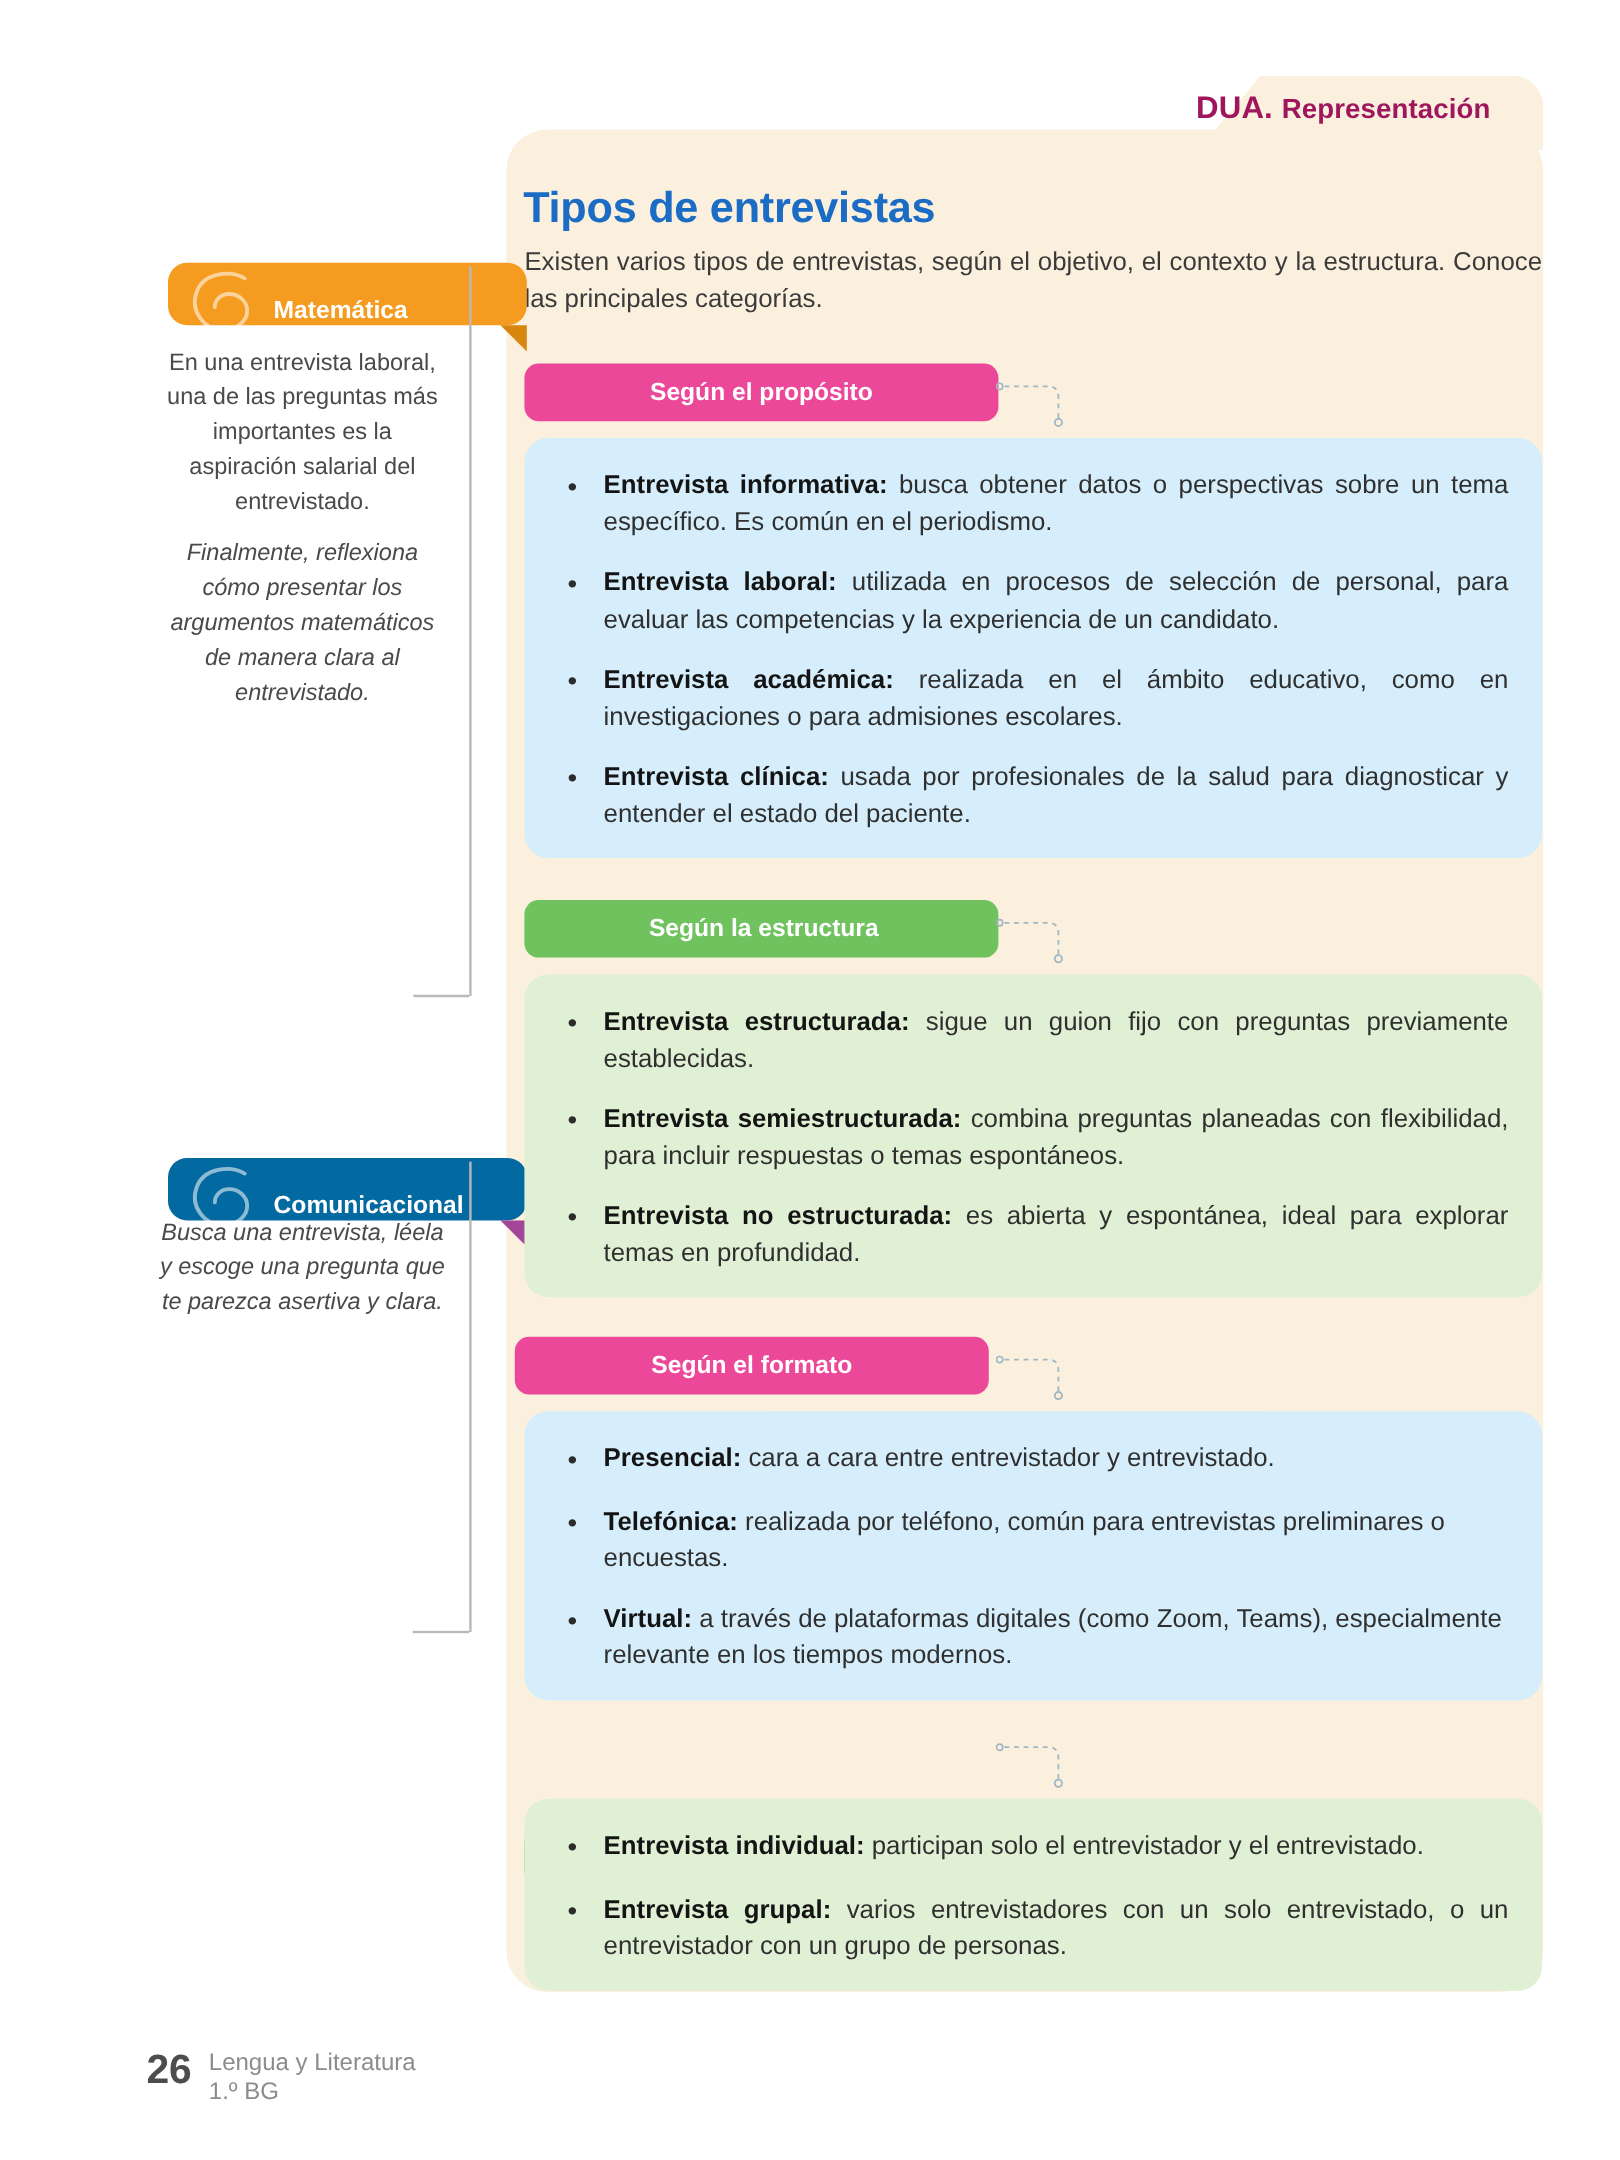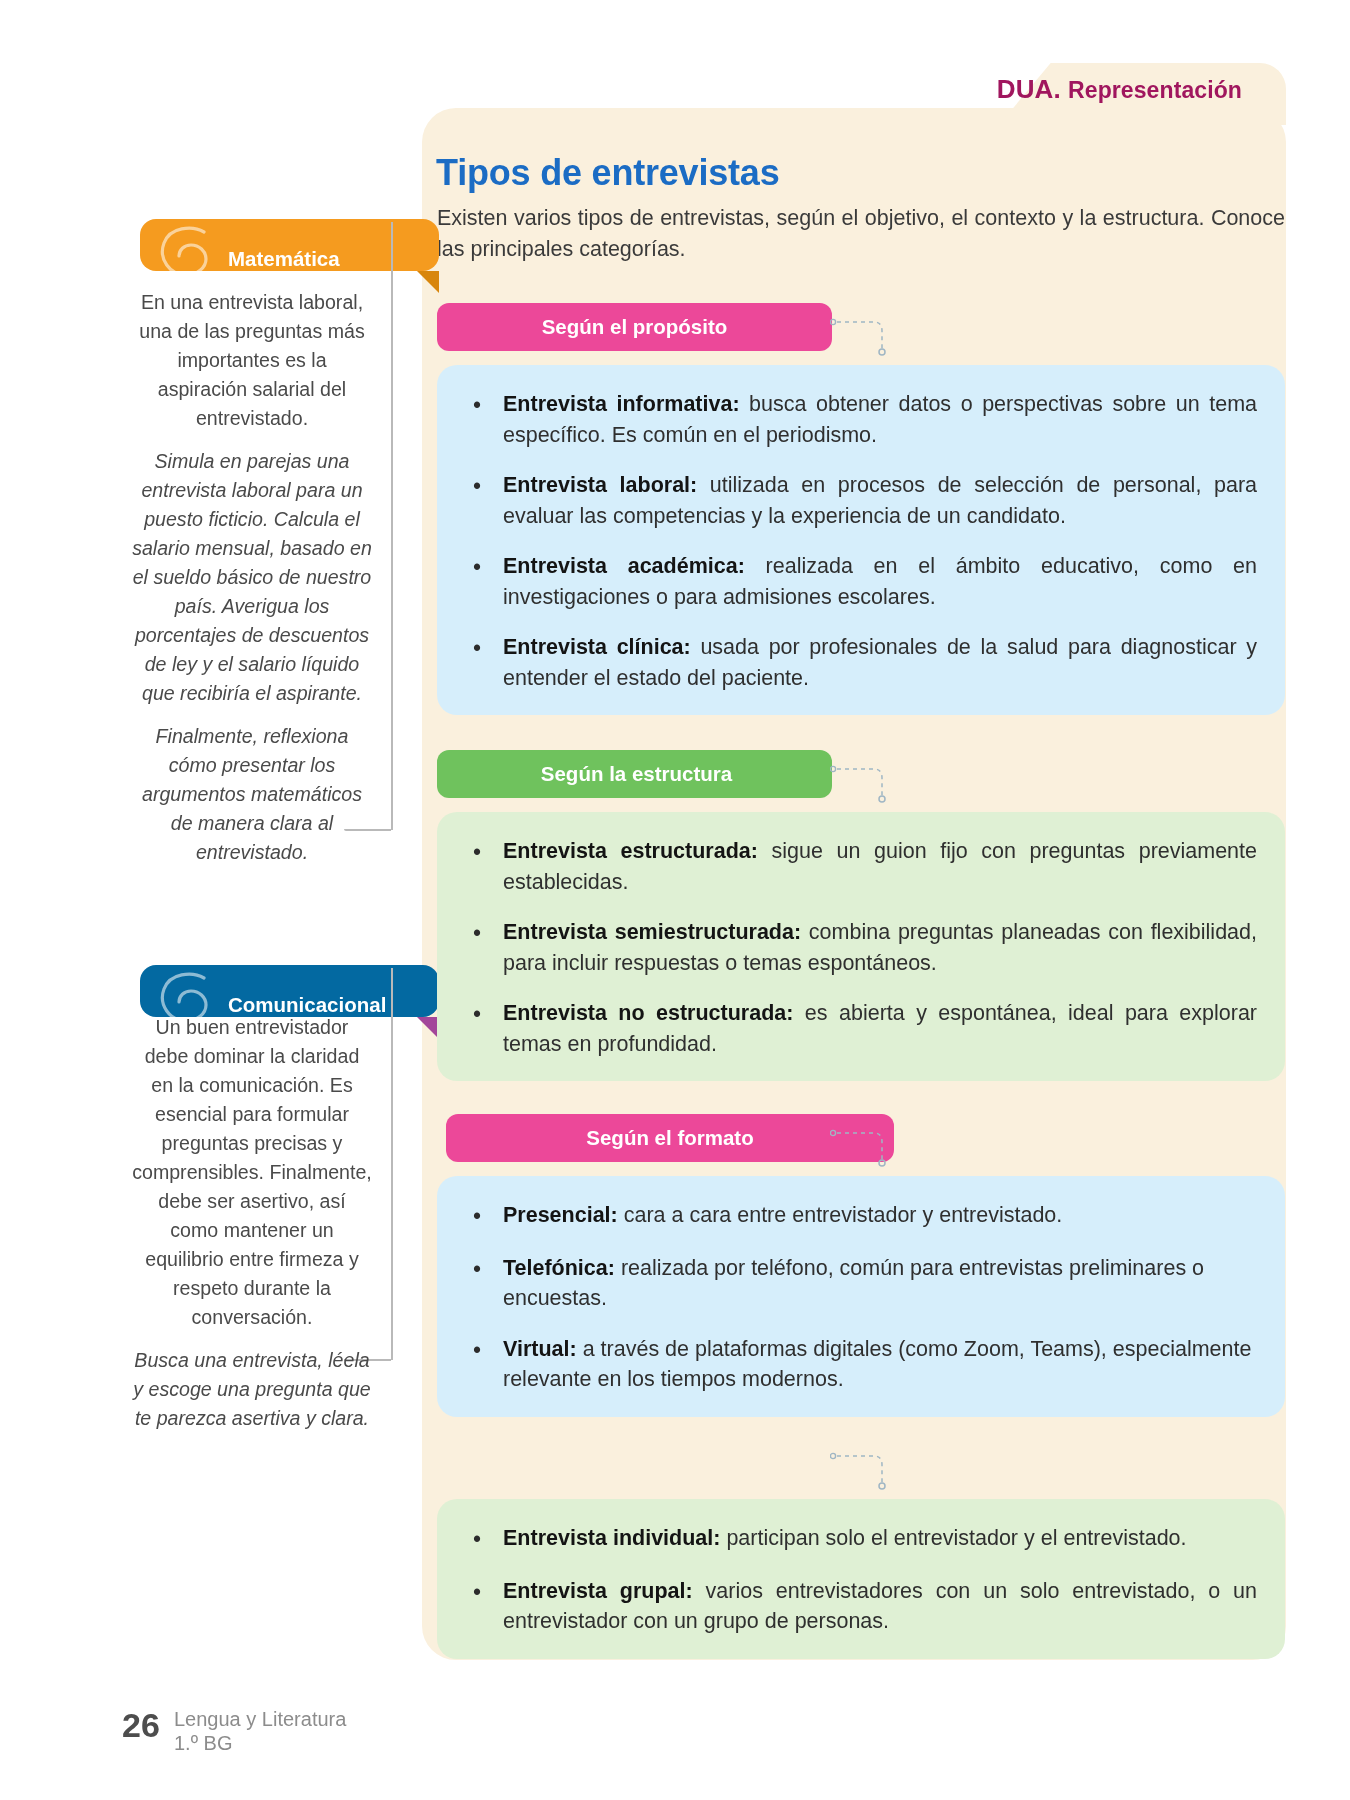--- a/index.html
+++ b/index.html
@@ -185,35 +185,33 @@
     <svg class="swirl" viewBox="0 0 62 56">
       <path d="M50 9 C38 2, 16 4, 10 20 C4 36, 16 52, 32 52 C44 52, 52 44, 52 36 C52 28, 45 22, 37 22 C30 22, 25 27, 25 33" fill="none" stroke="#ffffff" stroke-width="3.2" stroke-linecap="round"></path>
     </svg>
     <span class="tab-label">Matemática</span>
     <span class="tab-corner"></span>
   </div>
   <div class="side-rule m"></div>
   <div class="side-rule-foot m"></div>
   <div class="side-body m">
     <p>En una entrevista laboral, una de las preguntas más importantes es la aspiración salarial del entrevistado.</p>
-    <p class="it">Simula en parejas una entrevista laboral para un puesto ficticio. Calcula el salario mensual, basado en el sueldo básico de nuestro país. Averigua los porcentajes de descuentos de ley y el salario líquido que recibiría el aspirante.</p>
     <p class="it">Finalmente, reflexiona cómo presentar los argumentos matemáticos de manera clara al entrevistado.</p>
   </div>
 
   <div class="side-tab purple">
     <svg class="swirl" viewBox="0 0 62 56">
       <path d="M50 9 C38 2, 16 4, 10 20 C4 36, 16 52, 32 52 C44 52, 52 44, 52 36 C52 28, 45 22, 37 22 C30 22, 25 27, 25 33" fill="none" stroke="#ffffff" stroke-width="3.2" stroke-linecap="round"></path>
     </svg>
     <span class="tab-label">Comunicacional</span>
     <span class="tab-corner"></span>
   </div>
   <div class="side-rule c"></div>
   <div class="side-rule-foot c"></div>
   <div class="side-body c">
-    <p>Un buen entrevistador debe dominar la claridad en la comunicación. Es esencial para formular preguntas precisas y comprensibles. Finalmente, debe ser asertivo, así como mantener un equilibrio entre firmeza y respeto durante la conversación.</p>
     <p class="it">Busca una entrevista, léela y escoge una pregunta que te parezca asertiva y clara.</p>
   </div>
 
   <div class="sec-tab blue" style="left:393px; top:303px; width:395px;">
     <span>Según el propósito</span>
   </div>
   <svg class="connector" style="left:786px; top:318px; width:80px; height:40px;" viewBox="0 0 80 40">
     <circle cx="3" cy="4" r="2.6" fill="none" stroke="#9fb6c4" stroke-width="1.4"></circle>
     <path d="M7 4 H44 Q52 4 52 13 V31" fill="none" stroke="#9fb6c4" stroke-width="1.5" stroke-dasharray="4 4"></path>
     <circle cx="52" cy="34" r="3" fill="none" stroke="#9fb6c4" stroke-width="1.5"></circle>
@@ -253,21 +251,21 @@
     <div class="bullet-row">
       <span class="dot">•</span>
       <span class="btext"><b>Entrevista semiestructurada:</b><span> combina preguntas planeadas con flexibilidad, para incluir respuestas o temas espontáneos.</span></span>
     </div>
     <div class="bullet-row">
       <span class="dot">•</span>
       <span class="btext"><b>Entrevista no estructurada:</b><span> es abierta y espontánea, ideal para explorar temas en profundidad.</span></span>
     </div>
   </div>
 
-  <div class="sec-tab blue" style="left:402px; top:1114px; width:448px;">
+  <div class="sec-tab blue" style="left:385px; top:1114px; width:395px;">
     <span>Según el formato</span>
   </div>
   <svg class="connector" style="left:786px; top:1129px; width:80px; height:40px;" viewBox="0 0 80 40">
     <circle cx="3" cy="4" r="2.6" fill="none" stroke="#9fb6c4" stroke-width="1.4"></circle>
     <path d="M7 4 H44 Q52 4 52 13 V31" fill="none" stroke="#9fb6c4" stroke-width="1.5" stroke-dasharray="4 4"></path>
     <circle cx="52" cy="34" r="3" fill="none" stroke="#9fb6c4" stroke-width="1.5"></circle>
   </svg>
   <div class="sec-box blue" style="left:393px; top:1176px; width:848px;">
     <div class="bullet-row">
       <span class="dot">•</span>

